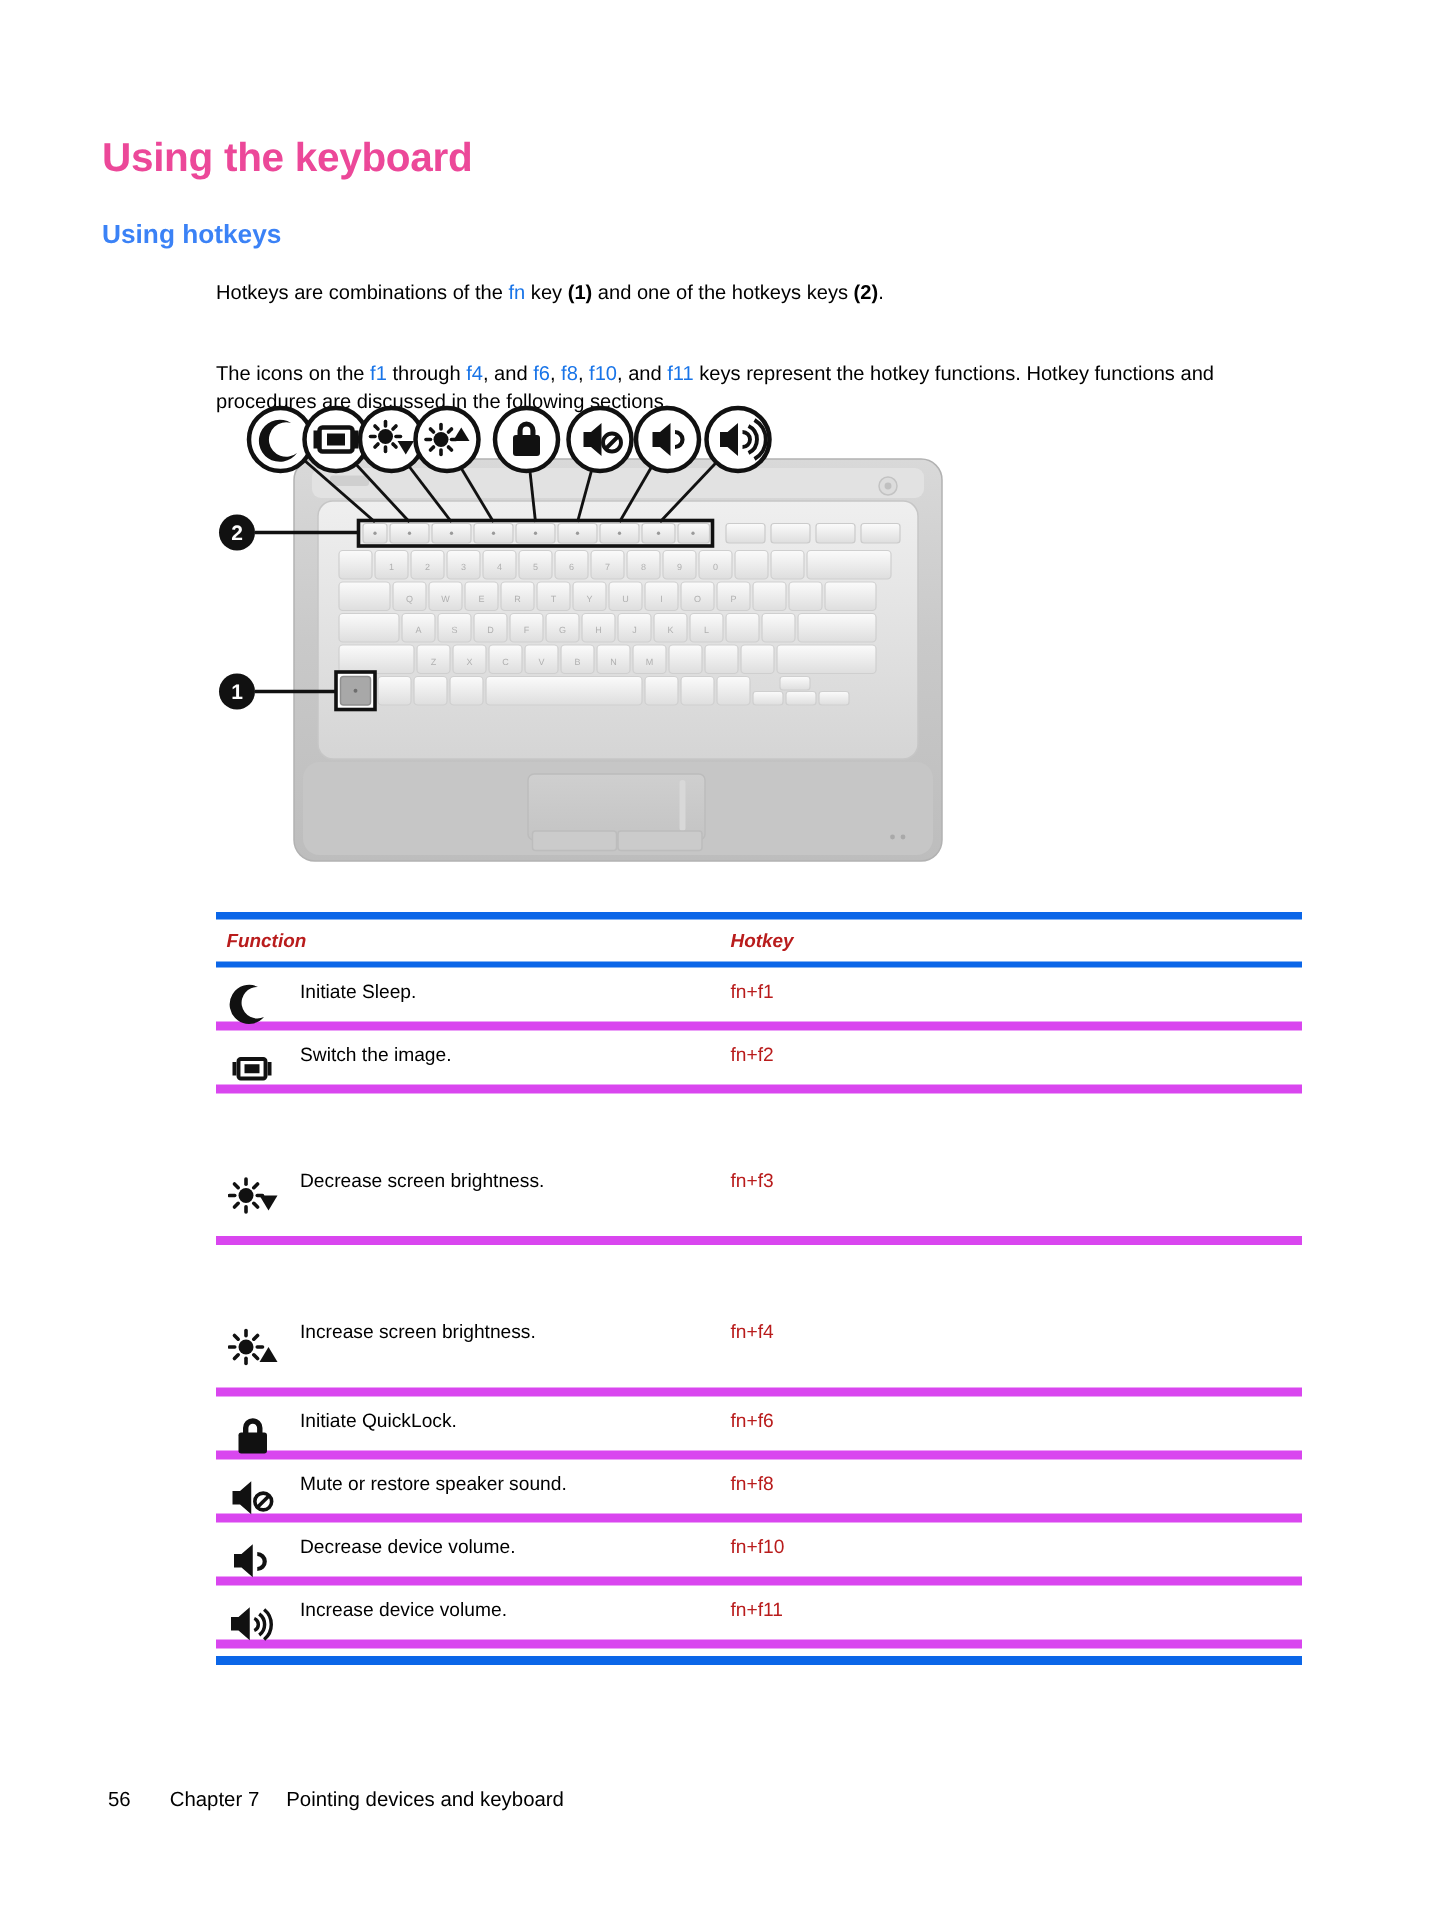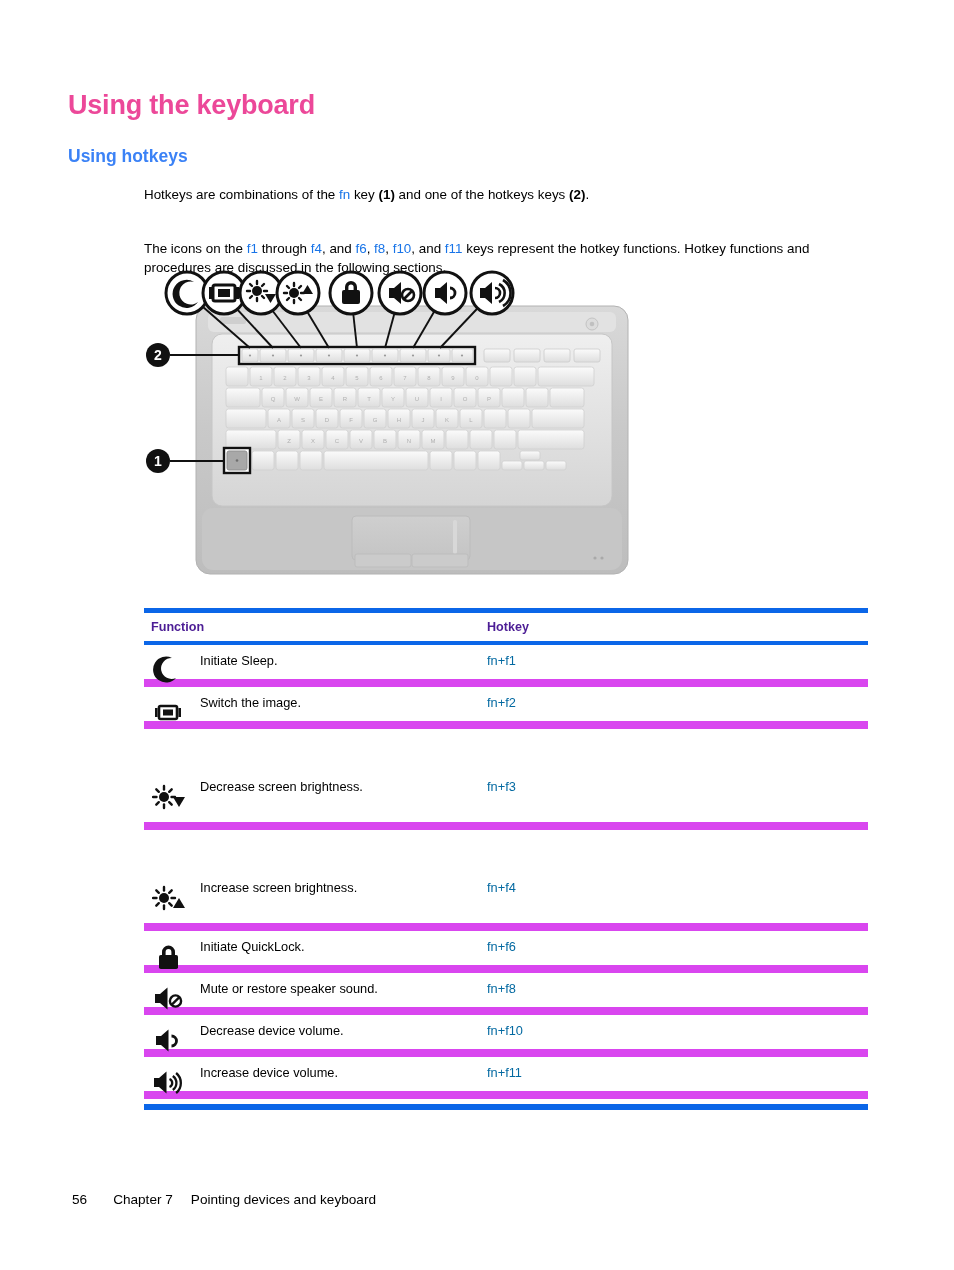--- a/index.html
+++ b/index.html
@@ -84,28 +84,29 @@
   }
   .tbl-head-row {
     height: 28px;
     position: relative;
   }
   .th {
     position: absolute;
     top: 7px;
     font-size: 12.6px;
     font-weight: bold;
-    color: #4c1d95;
+    color: #b91c1c;
+    font-style: italic;
   }
   .th-func { left: 7px; }
   .th-hot  { left: 343px; }
 
   .trow {
     position: relative;
-    border-bottom: 8px solid #d946ef;
+    border-bottom: 6px solid #d946ef;
     box-sizing: border-box;
   }
   .trow:last-of-type { border-bottom: none; }
 
   .cell-icon {
     position: absolute;
     left: 8px;
     top: 10px;
     width: 44px;
     height: 34px;
@@ -115,21 +116,21 @@
     left: 56px;
     top: 8px;
     font-size: 12.8px;
     color: #000;
   }
   .cell-hot {
     position: absolute;
     left: 343px;
     top: 8px;
     font-size: 12.8px;
-    color: #0369a1;
+    color: #b91c1c;
   }
 
   
   .r-h42 { height: 42px; }
   .r-h59 { height: 59px; margin-top: 42px; }
 
   
   .footer {
     position: absolute;
     left: 72px;

